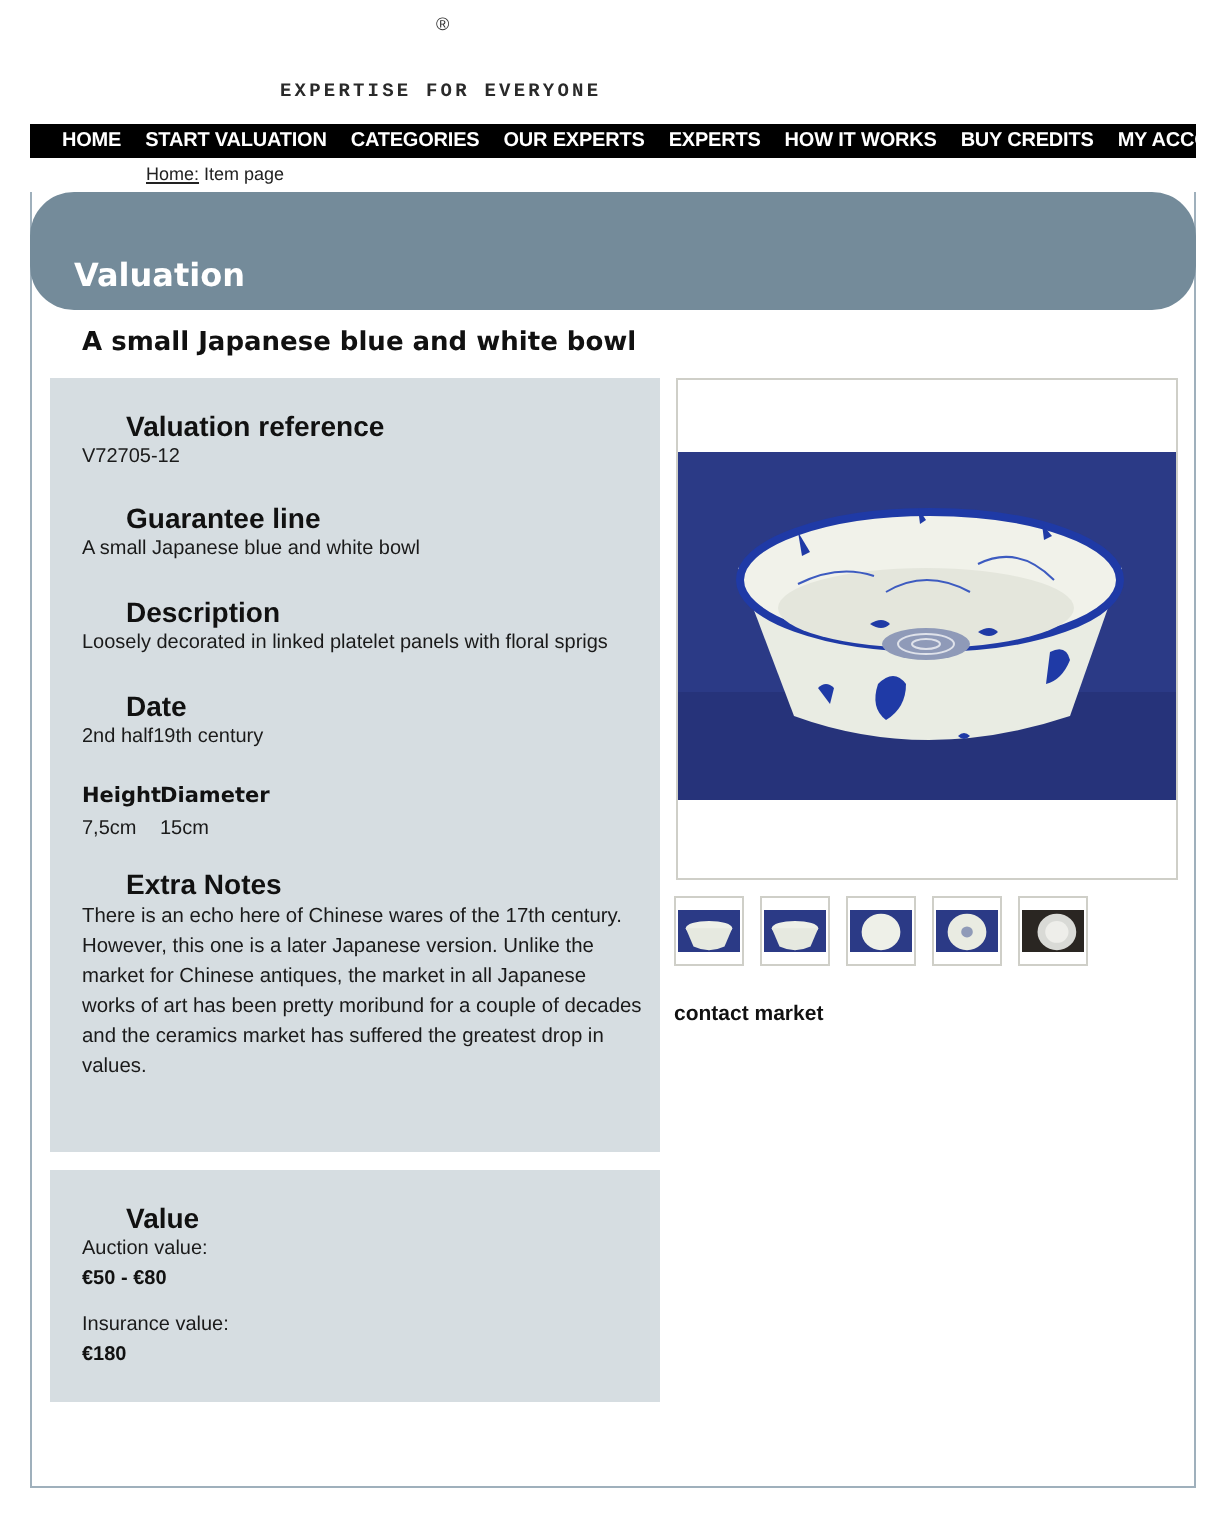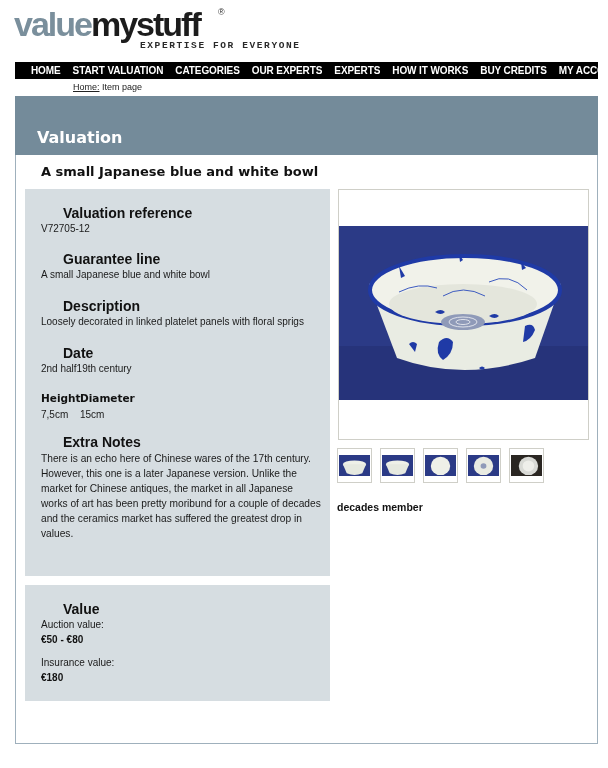--- a/index.html
+++ b/index.html
@@ -17,21 +17,21 @@
   
   .nav { position: absolute; left: 15px; top: 62px; width: 583px; height: 17px; background: #000; display: flex; align-items: center; padding-left: 16px; }
   .nav-item { color: #fff; font-weight: bold; font-size: 10px; margin-right: 12px; white-space: nowrap; cursor: pointer; letter-spacing: -0.1px; }
 
   
   .breadcrumb { position: absolute; left: 36px; top: 82px; font-size: 9px; color: #222; }
   .breadcrumb .home { text-decoration: underline; cursor: pointer; padding-left: 37px; }
 
   
   .frame { position: absolute; left: 15px; top: 96px; width: 583px; height: 648px; border: 1px solid #9fb0bc; border-top: none; }
-  .frame-head { position: absolute; left: -1px; top: 0; width: 583px; height: 59px; background: #748b9a; }
+  .frame-head { position: absolute; left: -1px; top: 0; width: 583px; height: 59px; background: #748b9a; border-radius: 22px; }
   .frame-head-title { position: absolute; left: 22px; top: 32px; font-family: "DejaVu Sans", sans-serif; font-size: 16px; font-weight: bold; color: #fff; }
   .item-title { position: absolute; left: 25px; top: 68px; font-family: "DejaVu Sans", sans-serif; font-size: 13px; font-weight: bold; color: #111; }
 
   
   .panel { position: absolute; left: 9px; background: #d6dde1; width: 305px; }
   .panel.details { top: 93px; height: 387px; }
   .panel.value { top: 489px; height: 116px; }
   .sec-h { position: absolute; left: 16px; font-size: 14px; font-weight: bold; color: #111; margin-left: 22px; }
   .sec-t { position: absolute; left: 16px; font-size: 10px; color: #1a1a1a; }
   .dim-label { position: absolute; font-size: 10.5px; font-weight: bold; font-family: "DejaVu Sans", sans-serif; color: #111; }
@@ -44,21 +44,20 @@
   .photo { position: absolute; left: 0; top: 36px; width: 249px; height: 174px; background: #2b3a86; overflow: hidden; }
   .thumbs { position: absolute; left: 321px; top: 352px; display: flex; }
   .thumb { width: 35px; height: 35px; border: 1px solid #cfcfc8; background: #fff; margin-right: 8px; position: relative; overflow: hidden; cursor: pointer; }
   .thumb .tp { position: absolute; left: 1px; right: 1px; top: 6px; bottom: 6px; background: #2b3a86; }
   .contact { position: absolute; left: 321px; top: 405px; font-size: 10.5px; font-weight: bold; color: #111; cursor: pointer; }
 </style>
 </head>
 <body>
 
 <div class="logo">
-  <div class="logo-main"><span class="a">value</span><span class="b">mystuff</span></div>
   <span class="logo-reg">®</span>
   <div class="logo-tag">EXPERTISE FOR EVERYONE</div>
 </div>
 
 <div class="nav">
   <span class="nav-item">HOME</span>
   <span class="nav-item">START VALUATION</span>
   <span class="nav-item">CATEGORIES</span>
   <span class="nav-item">OUR EXPERTS</span>
   <span class="nav-item">EXPERTS</span>
@@ -165,14 +164,14 @@
           </svg></div>
       </div>
     <div class="thumb">
         <div class="tp" style="background:#2a2622"><svg width="100%" height="100%" viewBox="0 0 32 23" preserveAspectRatio="none">
             <circle cx="18" cy="12" r="10" fill="#d9dad6"></circle>
             <circle cx="18" cy="12" r="6" fill="#eeeeea"></circle>
           </svg></div>
       </div>
   </div>
 
-  <div class="contact">decades member</div>
+  <div class="contact">contact market</div>
 </div>
 
 </body></html>

